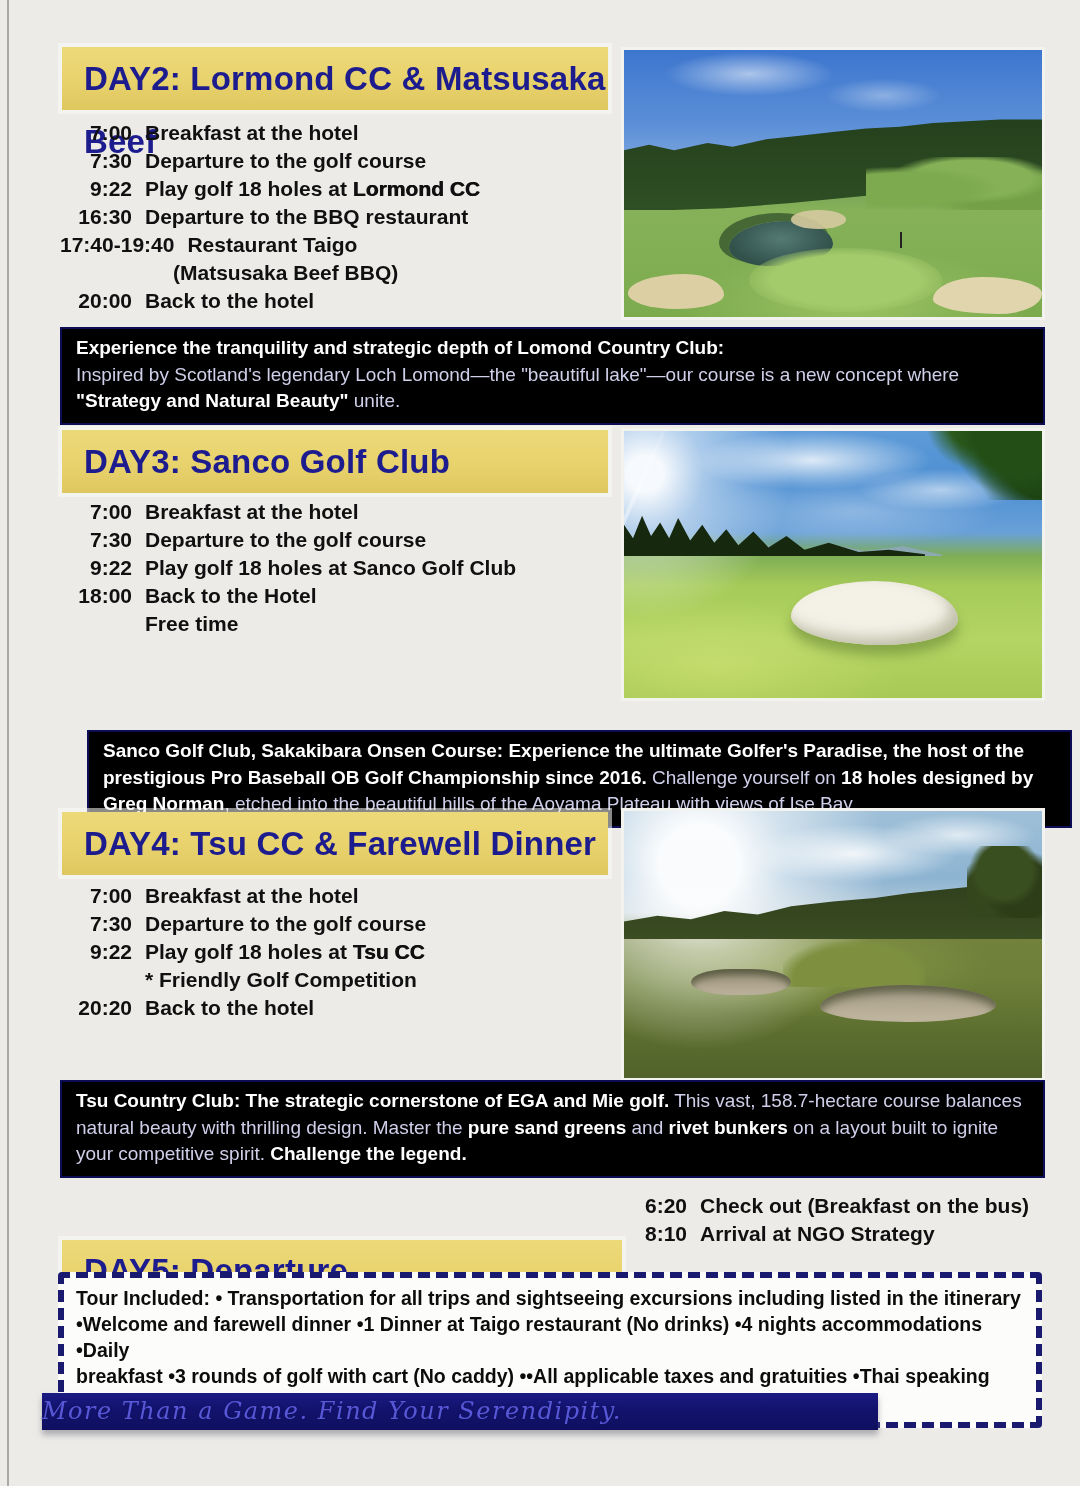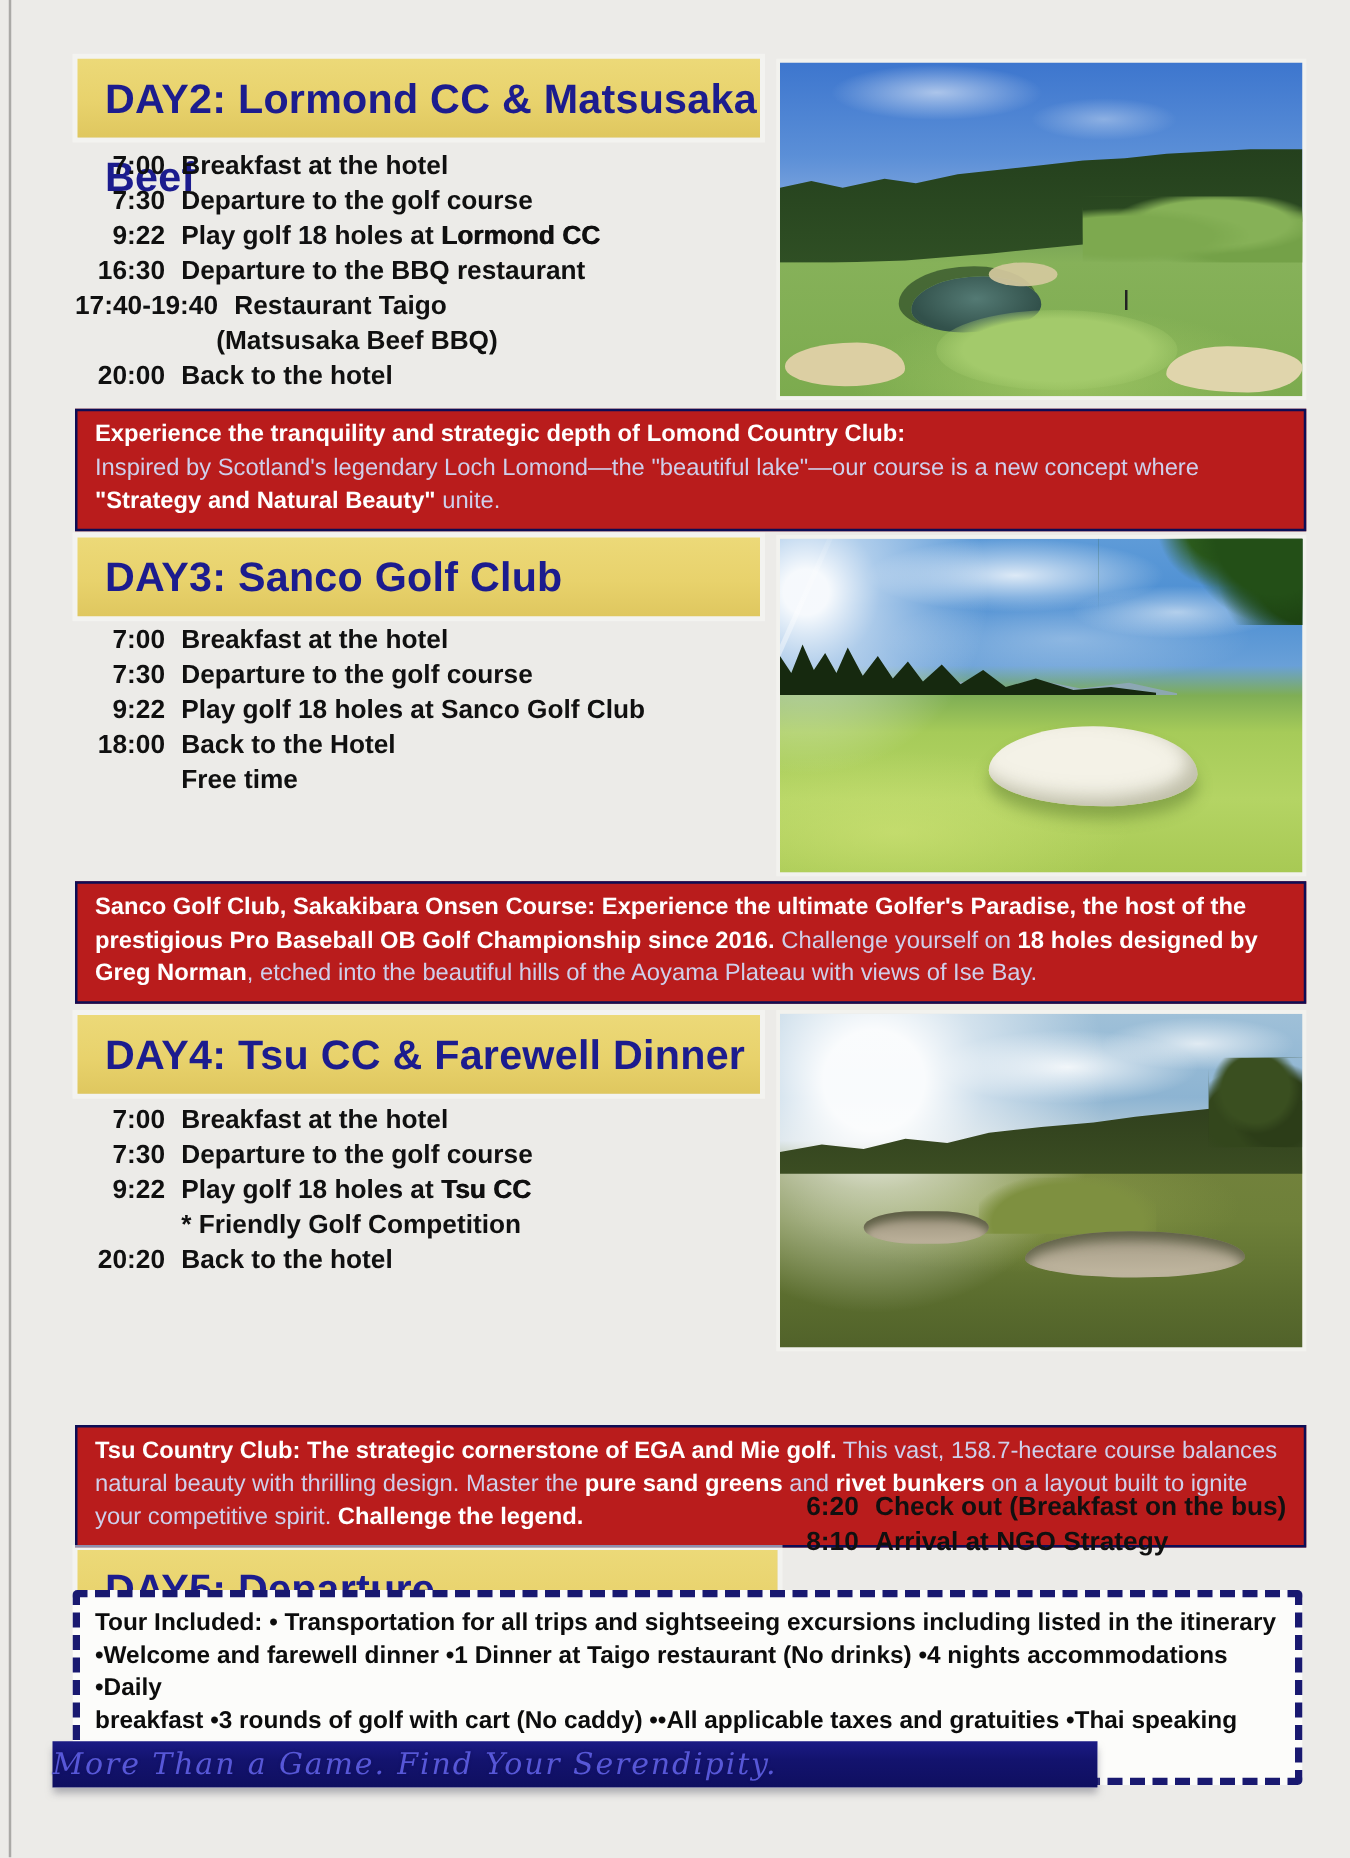--- a/index.html
+++ b/index.html
@@ -32,28 +32,28 @@
   .row{display:flex;line-height:28px;}
   .time{min-width:72px;text-align:right;white-space:nowrap;}
   .sc5 .time{min-width:40px;}
   .act{margin-left:13px;white-space:nowrap;}
   .act.indent{padding-left:28px;}
   .sched .b{text-shadow:.6px 0 0 currentColor;}
 
   
   .banner{
     position:absolute;left:60px;width:985px;box-sizing:border-box;
-    background:#b91c1c;border:2px solid #0d0d55;
+    background:#000000;border:2px solid #0d0d55;
     color:#cfcfea;font-size:19px;line-height:26.5px;
     padding:6px 14px 8px 14px;
   }
   .banner .b{color:#ffffff;font-weight:bold;}
   .bn2{top:327px;}
-  .bn3{top:705px;}
-  .bn4{top:1140px;}
+  .bn3{top:730px;margin-left:27px;}
+  .bn4{top:1080px;}
 
   
   .tour-box{
     position:absolute;left:58px;top:1272px;width:984px;box-sizing:border-box;
     background:#fcfcfa;border:6px dashed #191970;border-radius:4px;
     color:#0c0c0c;font-weight:bold;font-size:19.5px;line-height:26px;
     padding:7px 12px;
   }
 
   

